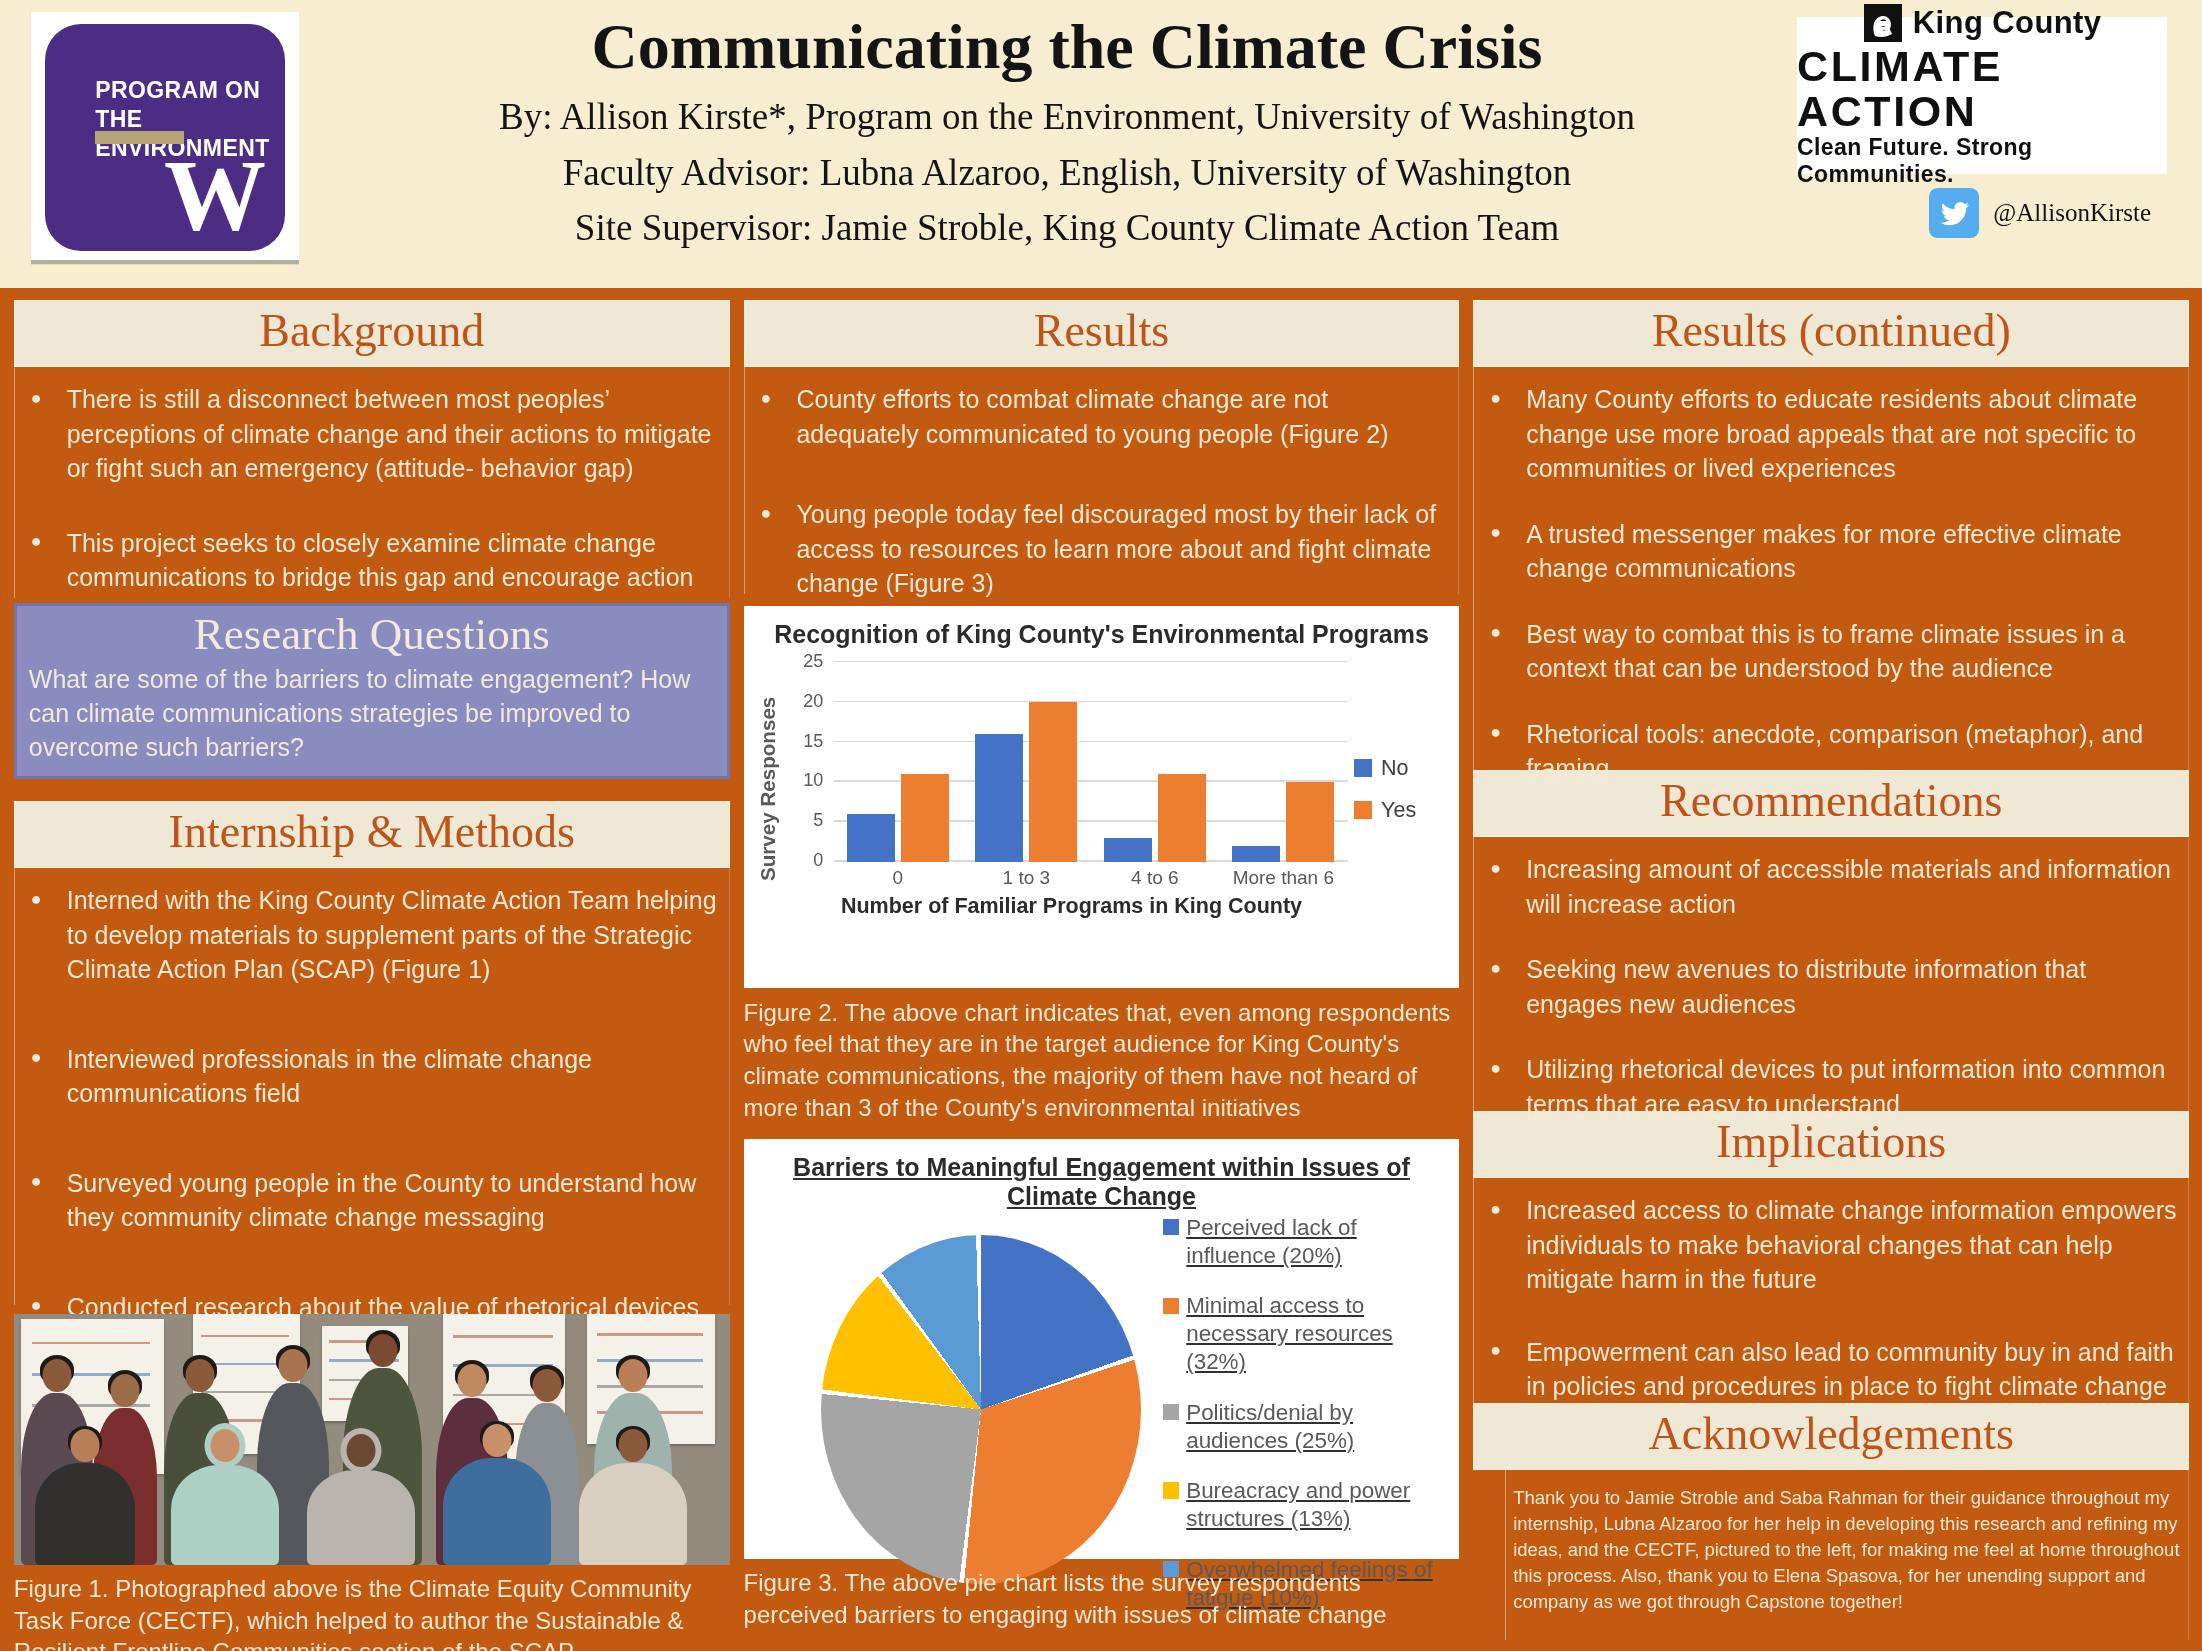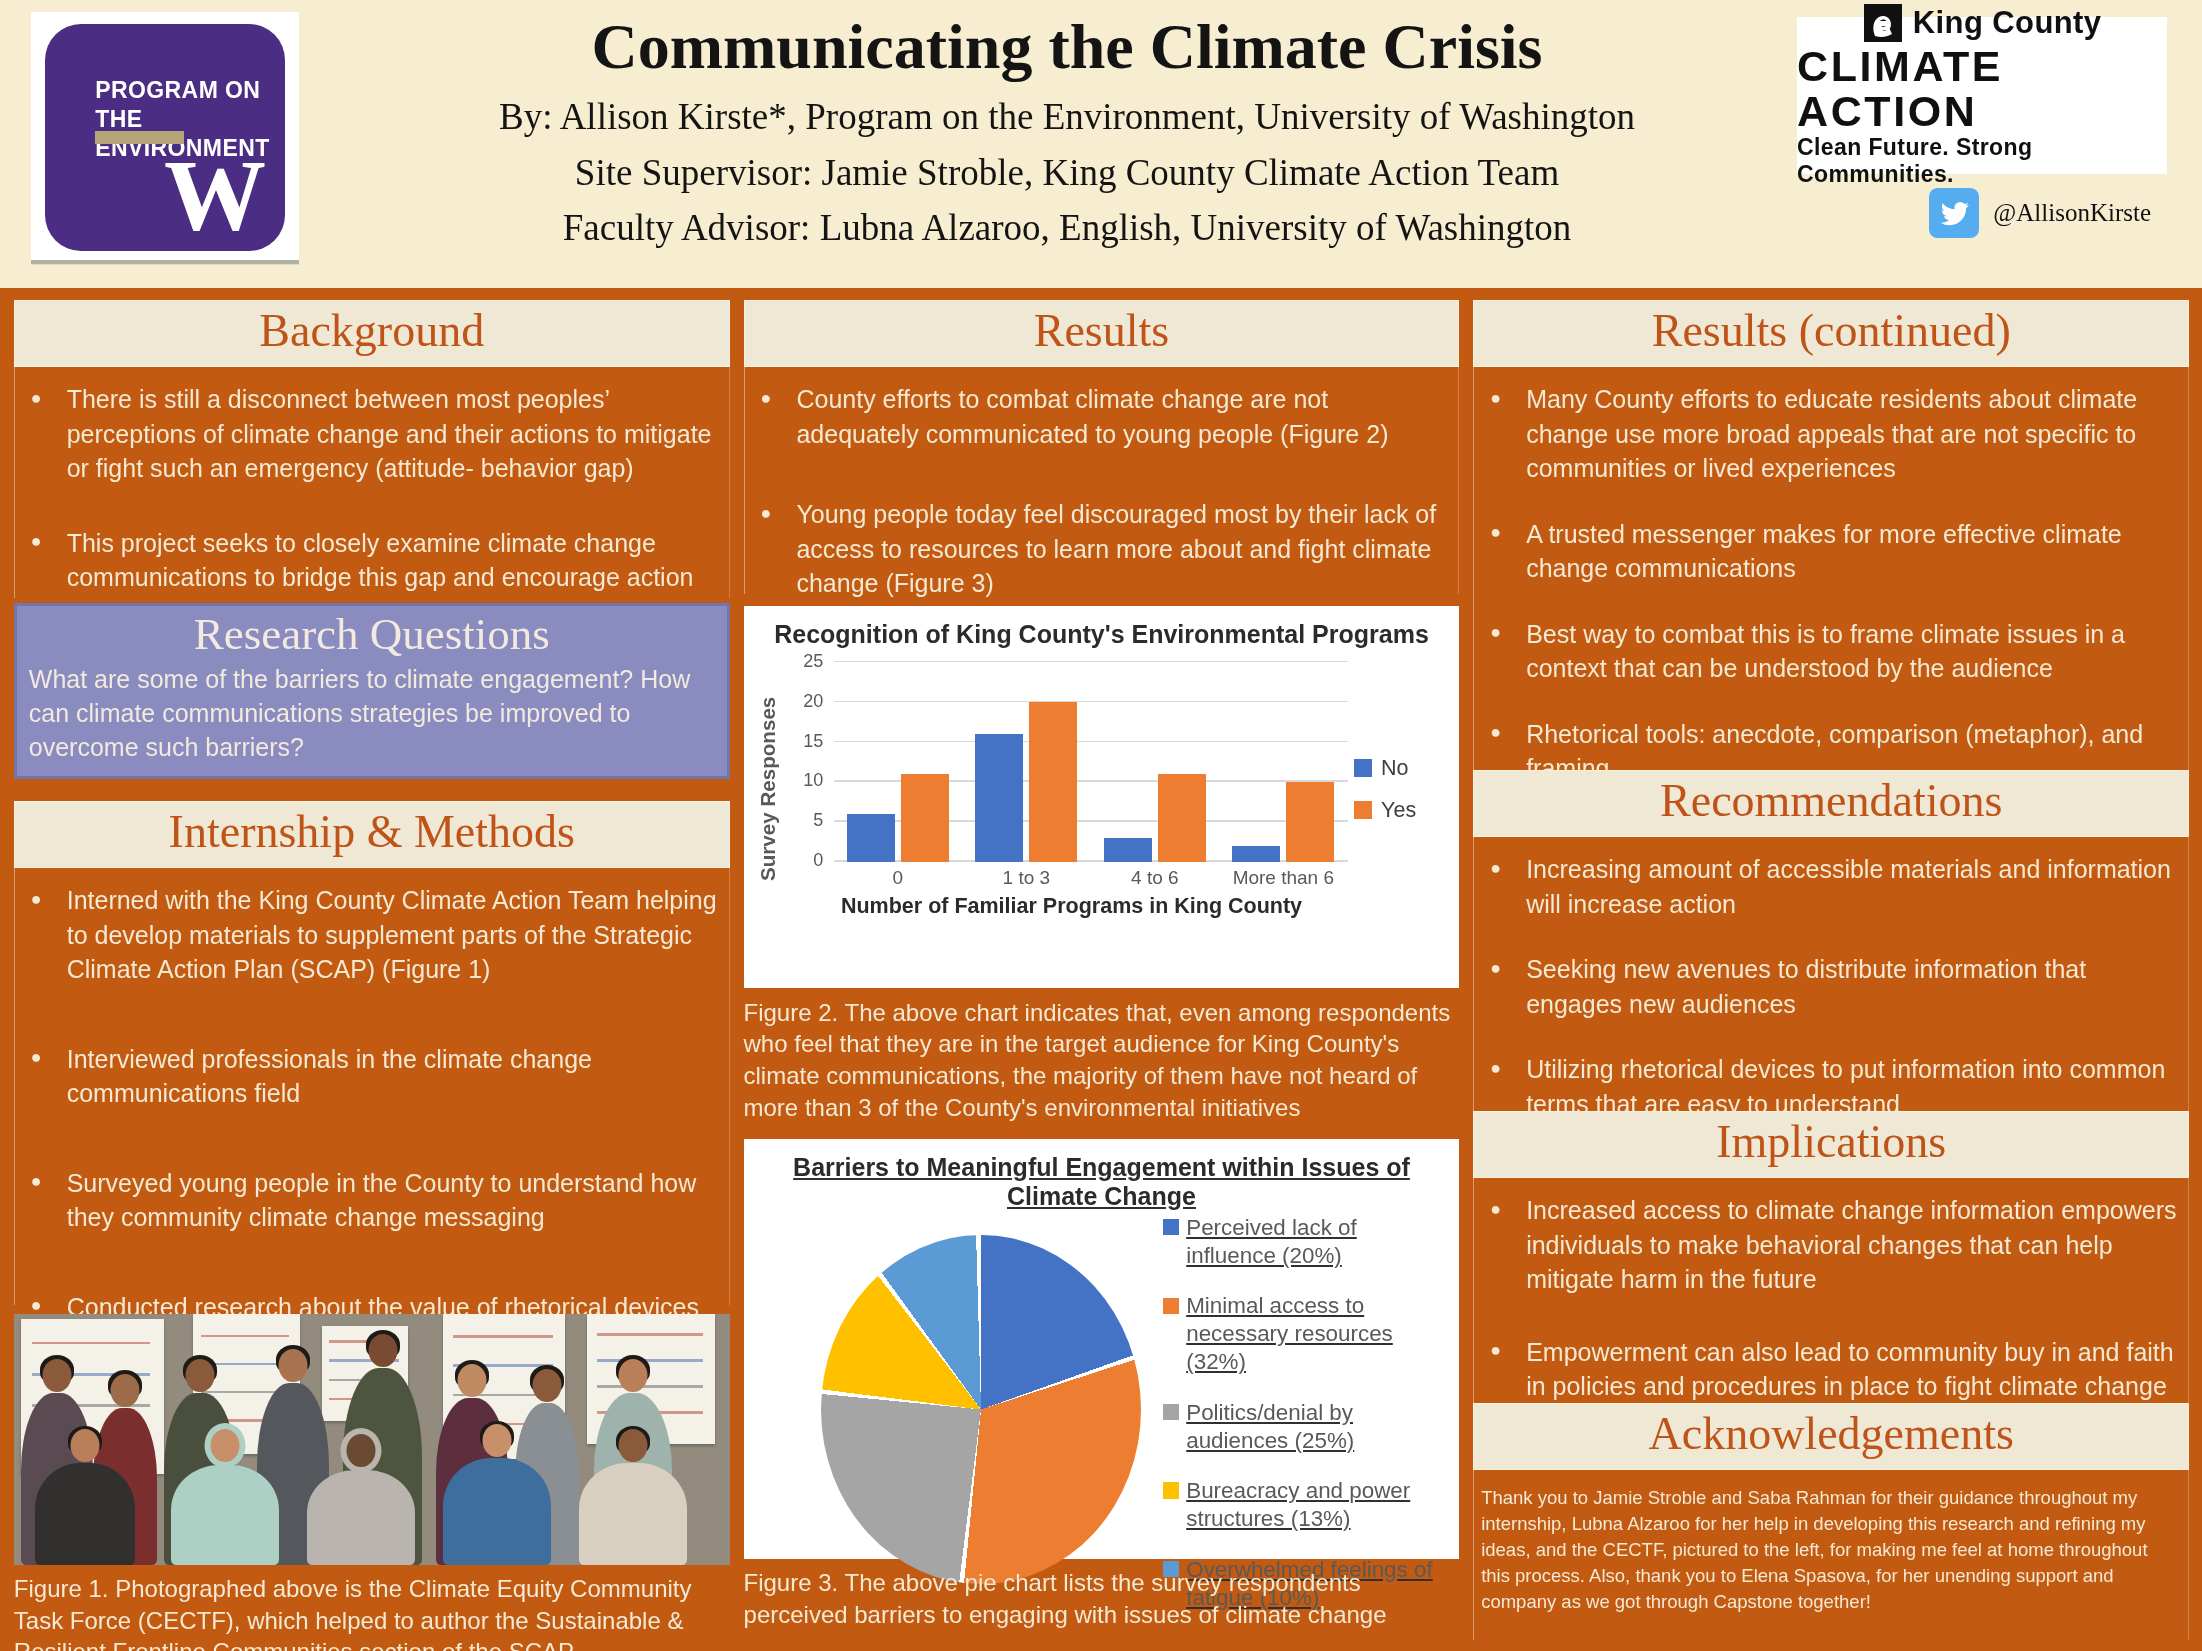--- a/index.html
+++ b/index.html
@@ -110,22 +110,22 @@
           <div>ENVIRONMENT</div>
         </div>
         <div class="uw-bar"></div>
         <div class="uw-w">W</div>
       </div>
     </div>
 
     <div class="header-center">
       <div class="title">Communicating the Climate Crisis</div>
       <div class="subtitle">By: Allison Kirste*, Program on the Environment, University of Washington</div>
+      <div class="subtitle">Faculty Advisor: Lubna Alzaroo, English, University of Washington</div>
       <div class="subtitle">Site Supervisor: Jamie Stroble, King County Climate Action Team</div>
-      <div class="subtitle">Faculty Advisor: Lubna Alzaroo, English, University of Washington</div>
     </div>
 
     <div class="kc-card">
       <div class="kc-row">
         <svg width="40" height="40" viewBox="0 0 40 40">
           <rect x="1" y="1" width="38" height="38" fill="#111"></rect>
           <path fill="#fff" d="M12 33c-3-7-2-16 4-19 5-2.5 10 0 11.5 4.5 1 3 .3 5.5-.8 7.5l2.3 5c-5.5 3.5-12 3.5-17 2z"></path>
           <path fill="#111" d="M17 18c2-2 5-2 6.5 0M18 23c1.5 1.2 3.5 1.2 5 .2M19 27c1.5 1 3 1 4.2.3"></path>
         </svg>
         <span class="kc-name">King County</span>
@@ -395,20 +395,20 @@
 
       <div class="section-bar">Implications</div>
       <div class="content gap44" style="height:225px;">
         <ul>
           <li>Increased access to climate change information empowers individuals to make behavioral changes that can help mitigate harm in the future</li>
           <li>Empowerment can also lead to community buy in  and faith in policies and procedures in place to fight climate change</li>
         </ul>
       </div>
 
       <div class="section-bar">Acknowledgements</div>
-      <div class="content ack-body" style="flex:1;">
+      <div class="content ack-body" style="flex:1;margin-left:32px;">
         <div>Thank you to Jamie Stroble and Saba Rahman for their guidance throughout my internship, Lubna Alzaroo for her help in developing this research and refining my ideas, and the CECTF, pictured to the left, for  making me feel at home throughout this process. Also, thank you to Elena Spasova, for her unending support and company as we got through Capstone together!</div>
       </div>
     </div>
 
   </div>
 </div>
 
 
 </body></html>

